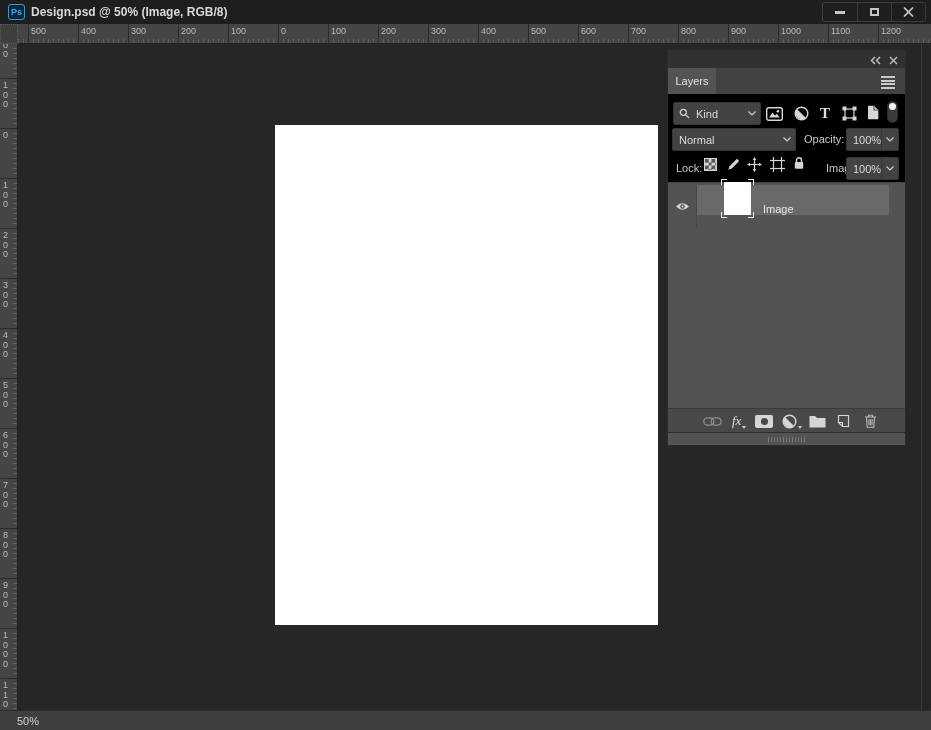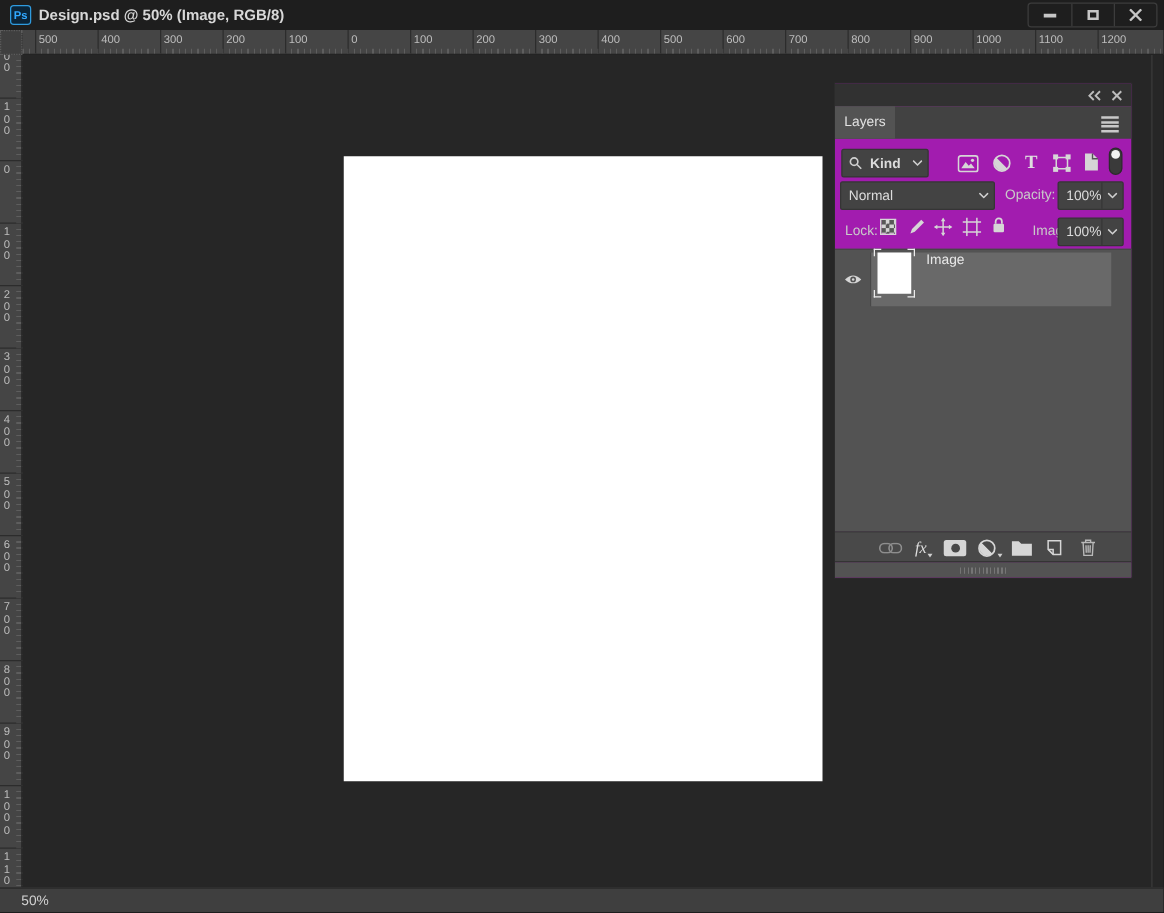--- a/index.html
+++ b/index.html
@@ -35,21 +35,21 @@
   .v-label{position:absolute;left:3px;width:8px;font-size:9px;line-height:9.5px;color:#bdbdbd;word-break:break-all;}
   .corner-box{position:absolute;left:0;top:24px;width:18px;height:20px;background:#3f3f3f;
     border:1px dotted #5d5d5d;}
 
   
   .pasteboard{position:absolute;left:18px;top:44px;width:913px;height:666px;background:#262626;}
   .doc-canvas{position:absolute;left:275px;top:125px;width:383px;height:500px;background:#ffffff;}
   .right-edge-line{position:absolute;left:921px;top:44px;width:1px;height:666px;background:#3a3a3a;}
 
   
-  .panel{position:absolute;left:668px;top:67px;width:237px;height:395px;background:#a21caf;
+  .panel{position:absolute;left:668px;top:50px;width:237px;height:395px;background:#000000;
     box-shadow:0 0 0 1px #2b2b2b;font-size:11px;color:#d6d6d6;}
   .panel-topstrip{position:absolute;left:0;top:0;width:237px;height:18px;background:#313131;}
   .panel-collapse{position:absolute;right:24px;top:5px;}
   .panel-close{position:absolute;right:7px;top:5px;}
   .panel-tabs{position:absolute;left:0;top:18px;width:237px;height:26px;background:#424242;}
   .tab-active{position:absolute;left:0;top:0;width:48px;height:26px;background:#535353;
     display:flex;align-items:center;justify-content:center;color:#e2e2e2;}
   .hamburger{position:absolute;right:10px;top:8px;width:14px;}
   .hamburger div{height:2px;background:#c9c9c9;margin-bottom:1.5px;}
 
@@ -68,22 +68,22 @@
 
   .checker{width:13px;height:13px;
     background-image:conic-gradient(#d6d6d6 0 25%, #585858 0 50%, #d6d6d6 0 75%, #585858 0);
     background-size:6.5px 6.5px;border:1px solid #d6d6d6;}
 
   .layers-list{position:absolute;left:0;top:132px;width:237px;height:226px;background:#535353;
     border-top:1px solid #464646;}
   .layer-row{position:absolute;left:0;top:2px;width:237px;height:43px;}
   .eye-cell{position:absolute;left:0;top:0;width:29px;height:43px;border-right:1px solid #484848;
     display:flex;align-items:center;justify-content:center;}
-  .row-content{position:absolute;left:29px;top:0;right:16px;height:43px;background:#696969;
-    display:flex;align-items:flex-start;}
+  .row-content{position:absolute;left:29px;top:0;right:16px;height:30px;background:#696969;
+    display:flex;align-items:flex-end;padding-left:22px;}
   .thumb-wrap{position:relative;width:27px;height:33px;margin-left:5px;background:#ffffff;}
   .corner{position:absolute;width:6px;height:6px;}
   .corner.tl{left:-3px;top:-3px;border-left:1px solid #ececec;border-top:1px solid #ececec;}
   .corner.tr{right:-3px;top:-3px;border-right:1px solid #ececec;border-top:1px solid #ececec;}
   .corner.bl{left:-3px;bottom:-3px;border-left:1px solid #ececec;border-bottom:1px solid #ececec;}
   .corner.br{right:-3px;bottom:-3px;border-right:1px solid #ececec;border-bottom:1px solid #ececec;}
   .layer-name{margin-left:12px;color:#e8e8e8;}
 
   .panel-toolbar{position:absolute;left:0;top:358px;width:237px;height:25px;background:#494949;
     border-top:1px solid #3a3a3a;border-bottom:1px solid #2e2e2e;}
@@ -222,21 +222,21 @@
     <div class="panel-tabs">
       <div class="tab-active">Layers</div>
       <div class="hamburger">
         <div></div>
           <div></div>
           <div></div>
           <div></div>
       </div>
     </div>
 
-    <div class="combo" style="left:5px;top:52px;width:70px;height:23px;font-weight:bold;">
+    <div class="combo" style="left:5px;top:52px;width:88px;height:23px;">
       <svg style="margin-left:5px" width="11" height="11" viewBox="0 0 11 11" fill="none" stroke="#cfcfcf" stroke-width="1.3">
           <circle cx="4.3" cy="4.3" r="3"></circle>
           <line x1="6.6" y1="6.6" x2="10" y2="10"></line>
         </svg>
       <span class="val">Kind</span>
       <span class="dd">
           <svg width="8" height="5" viewBox="0 0 8 5" fill="none" stroke="#cfcfcf" stroke-width="1.2">
             <path d="M0.5 0.5 L4 4 L7.5 0.5"></path>
           </svg>
         </span>

